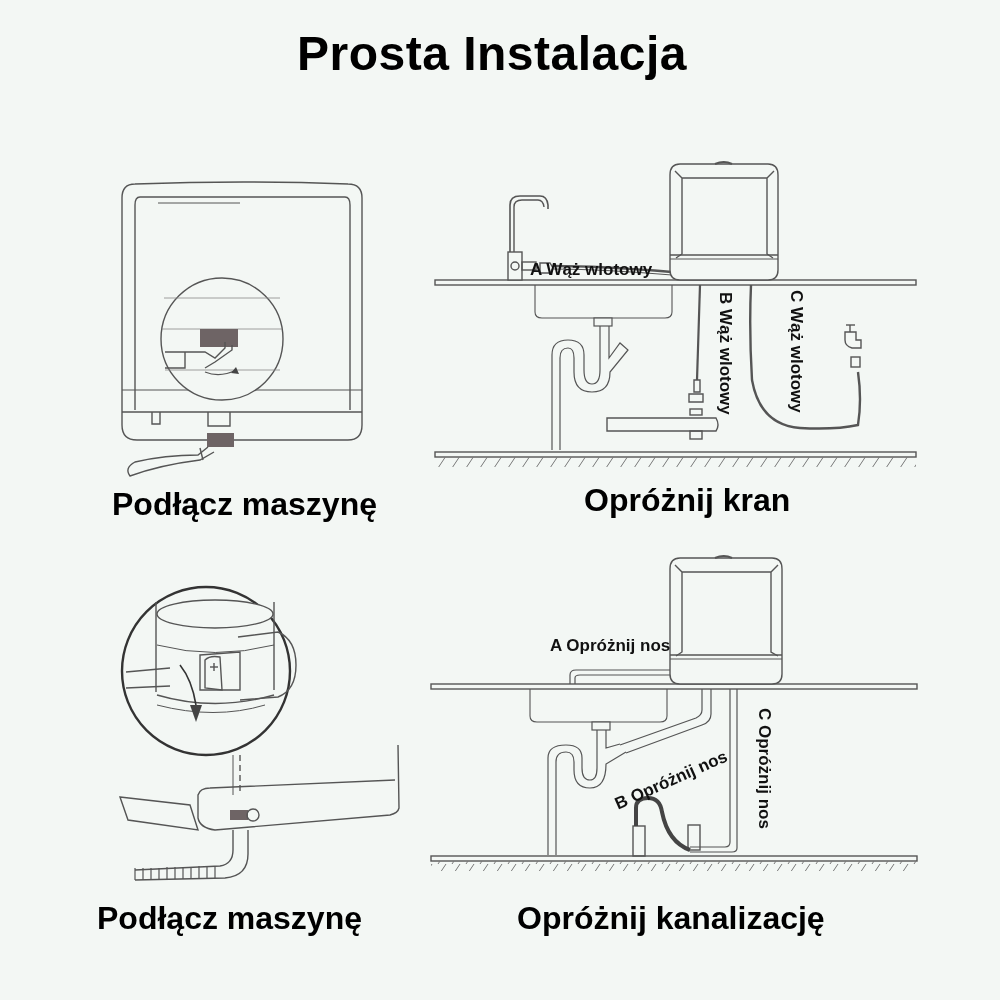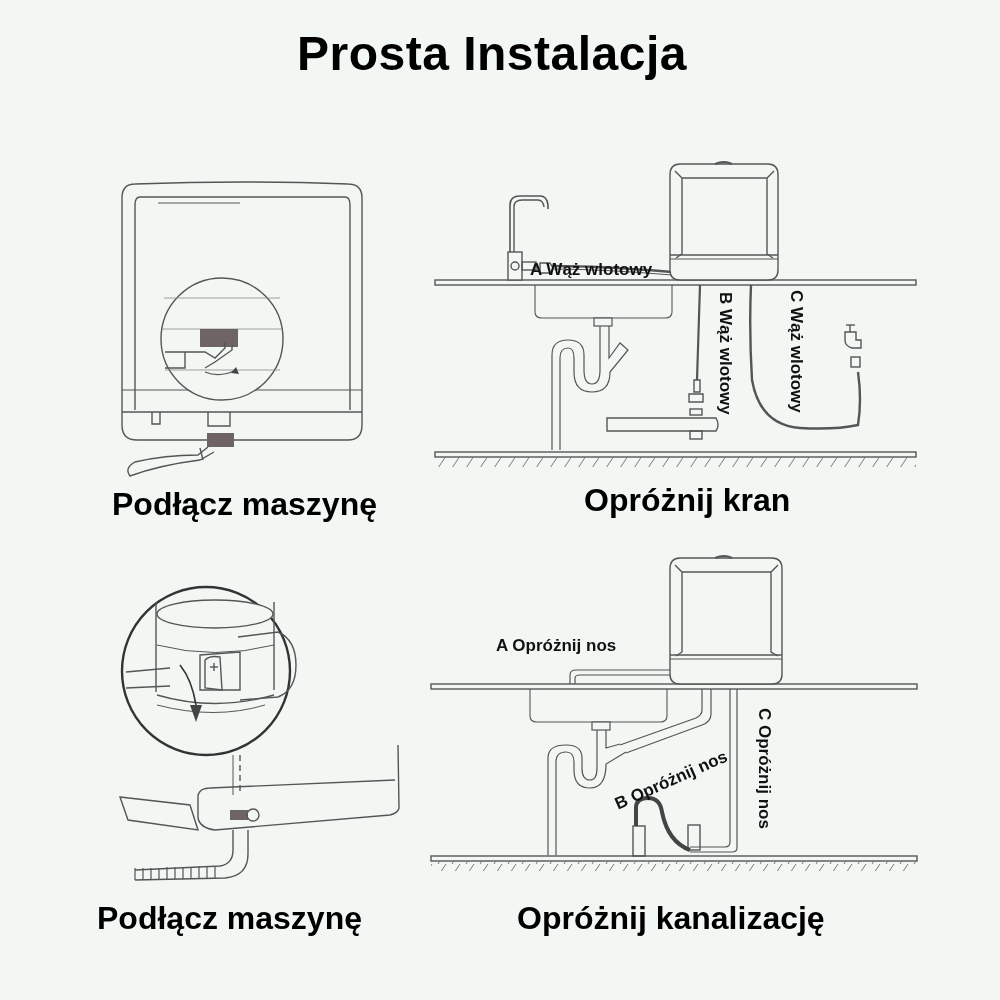--- a/index.html
+++ b/index.html
@@ -177,20 +177,20 @@
     <rect x="592" y="722" width="18" height="8" fill="#f3f7f4"></rect>
     <path d="M597,730 L597,768 Q597,780 590,780 Q582,780 582,768 L582,758 Q582,745 566,745 Q548,745 548,758 L548,855"></path>
     <path d="M606,730 L606,748 L620,744 M626,752 L606,764 Q606,788 590,788 Q574,788 574,770 L574,762 Q574,752 566,752 Q556,752 556,762 L556,855"></path>
   </g>
 </svg>
 
 <div class="label" style="left:530px; top:228px;margin-top:32px;">A Wąż wlotowy</div>
 <div class="vlabel" style="left:735px; top:292px;">B Wąż wlotowy</div>
 <div class="vlabel" style="left:806px; top:290px;">C Wąż wlotowy</div>
 
-<div class="label" style="left:496px; top:636px;">A Opróżnij nos</div>
+<div class="label" style="left:550px; top:636px;">A Opróżnij nos</div>
 <div class="label" style="left:612px; top:796px; transform-origin:0 0; transform:rotate(-24deg);">B Opróżnij nos</div>
 <div class="vlabel" style="left:774px; top:708px;">C Opróżnij nos</div>
 
 <div class="caption" style="left:112px; top:486px;">Podłącz maszynę</div>
 <div class="caption" style="left:584px; top:482px;">Opróżnij kran</div>
 <div class="caption" style="left:97px; top:900px;">Podłącz maszynę</div>
 <div class="caption" style="left:517px; top:900px;">Opróżnij kanalizację</div>
 
 </body></html>

